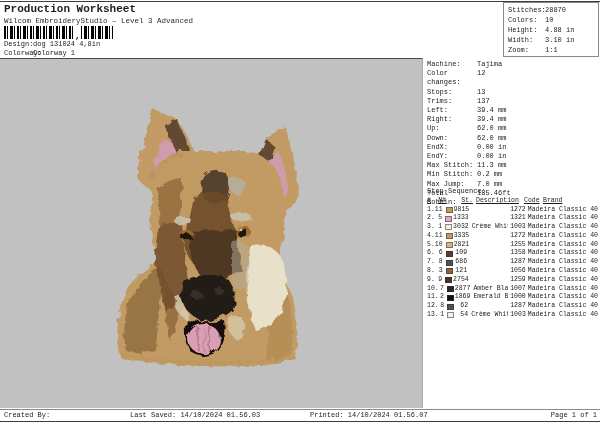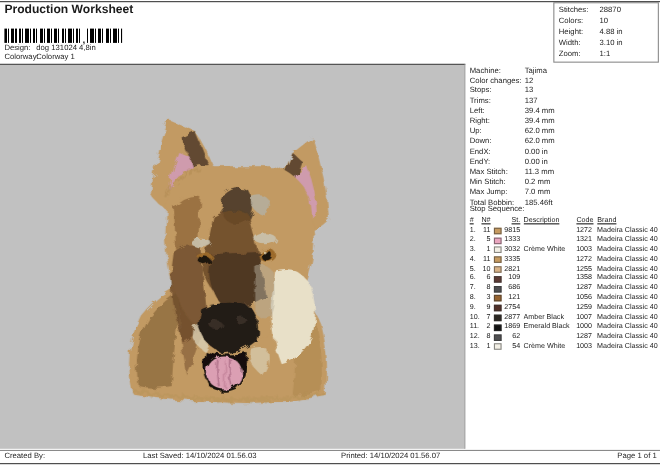--- a/index.html
+++ b/index.html
@@ -1,17 +1,17 @@
 <!DOCTYPE html>
 <html><head>
 <meta charset="utf-8">
 <style>
   html,body{margin:0;padding:0;}
   .page{width:600px;height:424px;position:relative;background:#ffffff;
-        font-family:Liberation Sans, sans-serif;color:#1c1c1c;overflow:hidden;}
+        font-family:Liberation Mono, monospace;color:#1c1c1c;overflow:hidden;}
   .topline{position:absolute;left:0;top:1px;width:600px;height:1px;background:#3c3c3c;}
   .title{position:absolute;left:4px;top:3px;font-size:11px;font-weight:bold;letter-spacing:0;}
   .subtitle{position:absolute;left:4px;top:17px;font-size:7.5px;color:#2a2a2a;}
   .barcode{position:absolute;left:4px;top:26px;width:112px;height:13px;display:flex;align-items:flex-end;}
   .bc{height:13px;}
   .bc1{width:70px;background:repeating-linear-gradient(90deg,#000 0 2px,#fff 2px 3px,#000 3px 4px,#fff 4px 6px,#000 6px 9px,#fff 9px 10px,#000 10px 11px,#fff 11px 13px);}
   .bc-comma{font-size:9px;font-weight:bold;line-height:6px;margin:0 1px;}
   .bc2{width:32px;background:repeating-linear-gradient(90deg,#000 0 1px,#fff 1px 3px,#000 3px 6px,#fff 6px 7px);}
   .hrow{position:absolute;font-size:7px;display:flex;}
   .hrow .hlabel{width:29px;}
@@ -46,20 +46,21 @@
   .f-printed{left:310px;}
   .f-page{right:3px;}
 </style>
 </head>
 <body>
 
 <div class="page">
   <div class="topline"></div>
 
   <div class="title">Production Worksheet</div>
+  <div class="subtitle">Wilcom EmbroideryStudio – Level 3 Advanced</div>
   <div class="barcode">
     <div class="bc bc1"></div>
     <div class="bc-comma">,</div>
     <div class="bc bc2"></div>
   </div>
   <div class="hrow" style="left:4px;top:40px;">
     <span class="hlabel">Design:</span>
     <span>dog 131024 4,8in</span>
   </div>
   <div class="hrow" style="left:4px;top:49px;">

